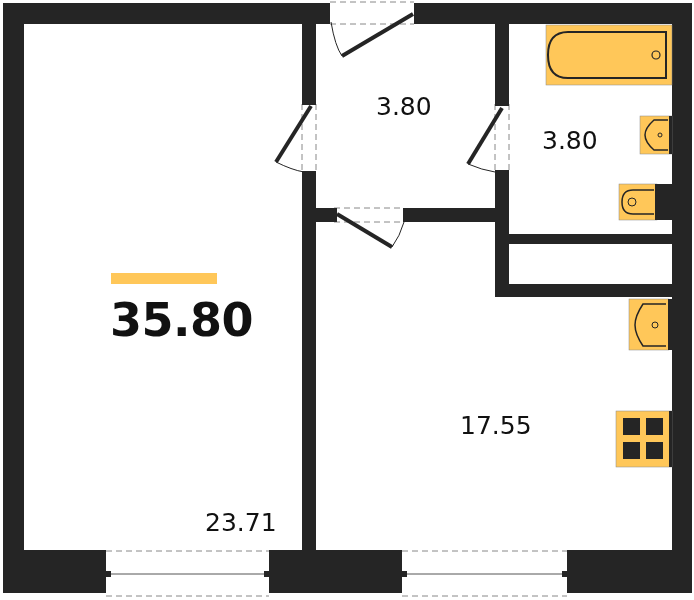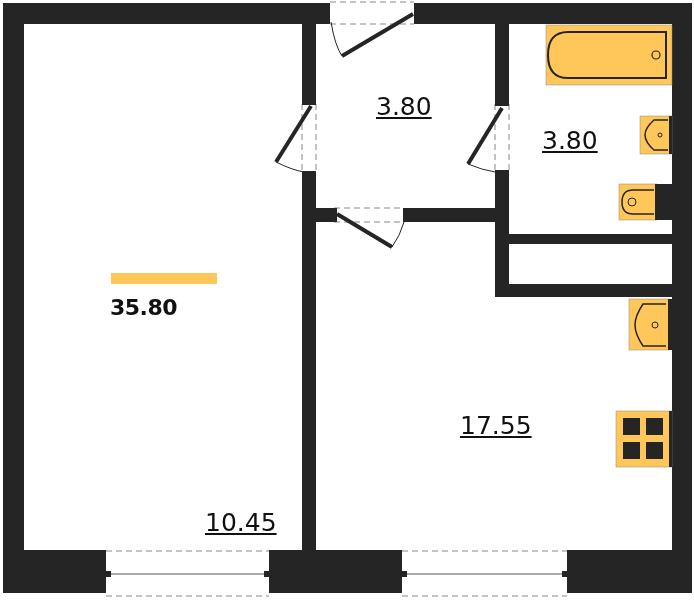--- a/index.html
+++ b/index.html
@@ -1,20 +1,20 @@
 <!DOCTYPE html>
 <html><head>
 <meta charset="utf-8">
 <style>
   html, body { margin: 0; padding: 0; background: #ffffff; }
   body { width: 694px; height: 600px; position: relative; overflow: hidden; font-family: "DejaVu Sans", "Liberation Sans", sans-serif; }
   svg { position: absolute; left: 0; top: 0; }
   .label { position: absolute; color: #111111; white-space: nowrap; line-height: 1; }
-  .area-small { font-size: 25px; font-family: "DejaVu Sans", sans-serif; text-decoration: underline; }
-  .total { font-size: 22px; font-weight: bold; font-family: "DejaVu Sans", sans-serif; letter-spacing: -0.5px; }
+  .area-small { font-size: 25px; font-family: "DejaVu Sans", sans-serif; }
+  .total { font-size: 46px; font-weight: bold; font-family: "DejaVu Sans", sans-serif; letter-spacing: -0.5px; }
   .total-bar { position: absolute; }
 </style>
 </head>
 <body>
 
 <svg width="694" height="600" viewBox="0 0 694 600">
 
   <g fill="#252525">
 
     <rect x="3" y="3" width="325" height="21"></rect>
@@ -132,16 +132,16 @@
     <rect x="623" y="418" width="17" height="17" fill="#252525"></rect>
     <rect x="646" y="418" width="17" height="17" fill="#252525"></rect>
     <rect x="623" y="442" width="17" height="17" fill="#252525"></rect>
     <rect x="646" y="442" width="17" height="17" fill="#252525"></rect>
   </g>
 </svg>
 
 <div class="total-bar" style="left:111px; top:273px; width:106px; height:11px; background:#FFC759;"></div>
 <div class="label total" style="left:110px; top:297px;">35.80</div>
 
-<div class="label area-small" style="left:205px; top:510px;">10.45</div>
+<div class="label area-small" style="left:205px; top:510px;">23.71</div>
 <div class="label area-small" style="left:376px; top:94px;">3.80</div>
 <div class="label area-small" style="left:542px; top:128px;">3.80</div>
 <div class="label area-small" style="left:460px; top:413px;">17.55</div>
 
 </body></html>

